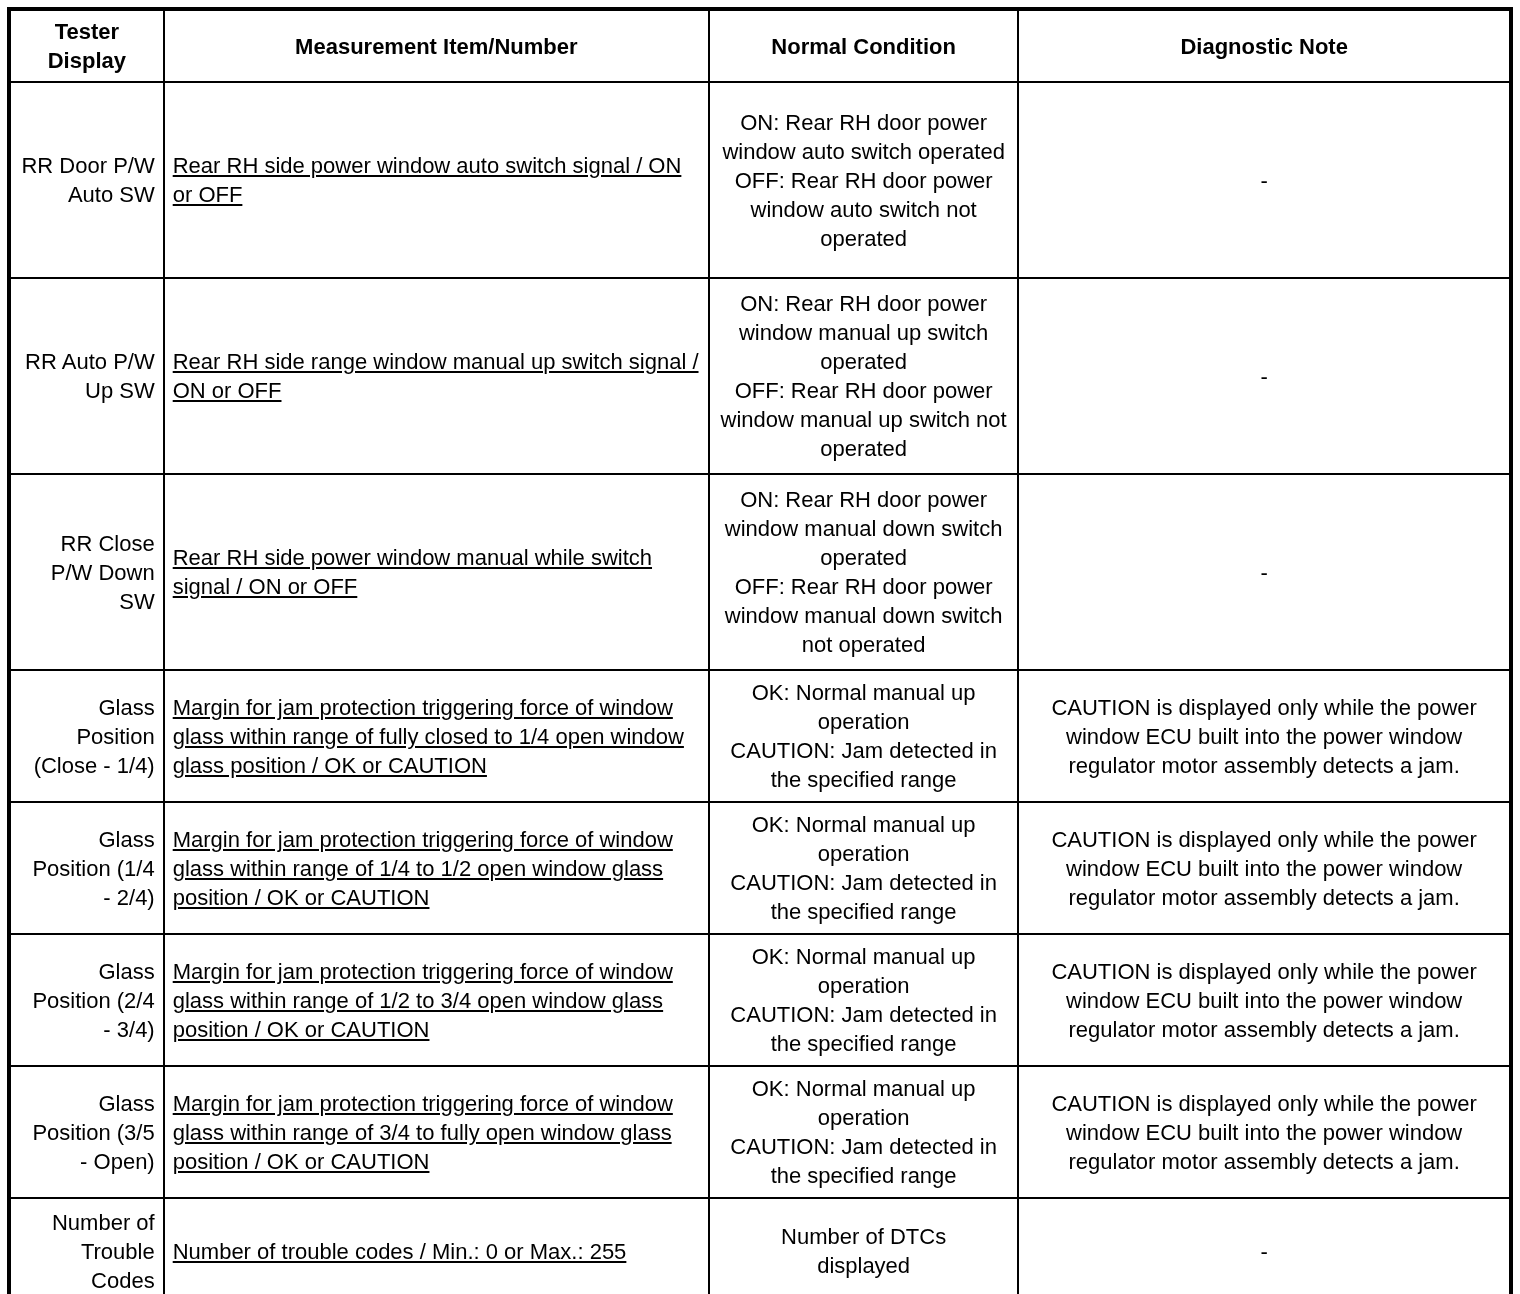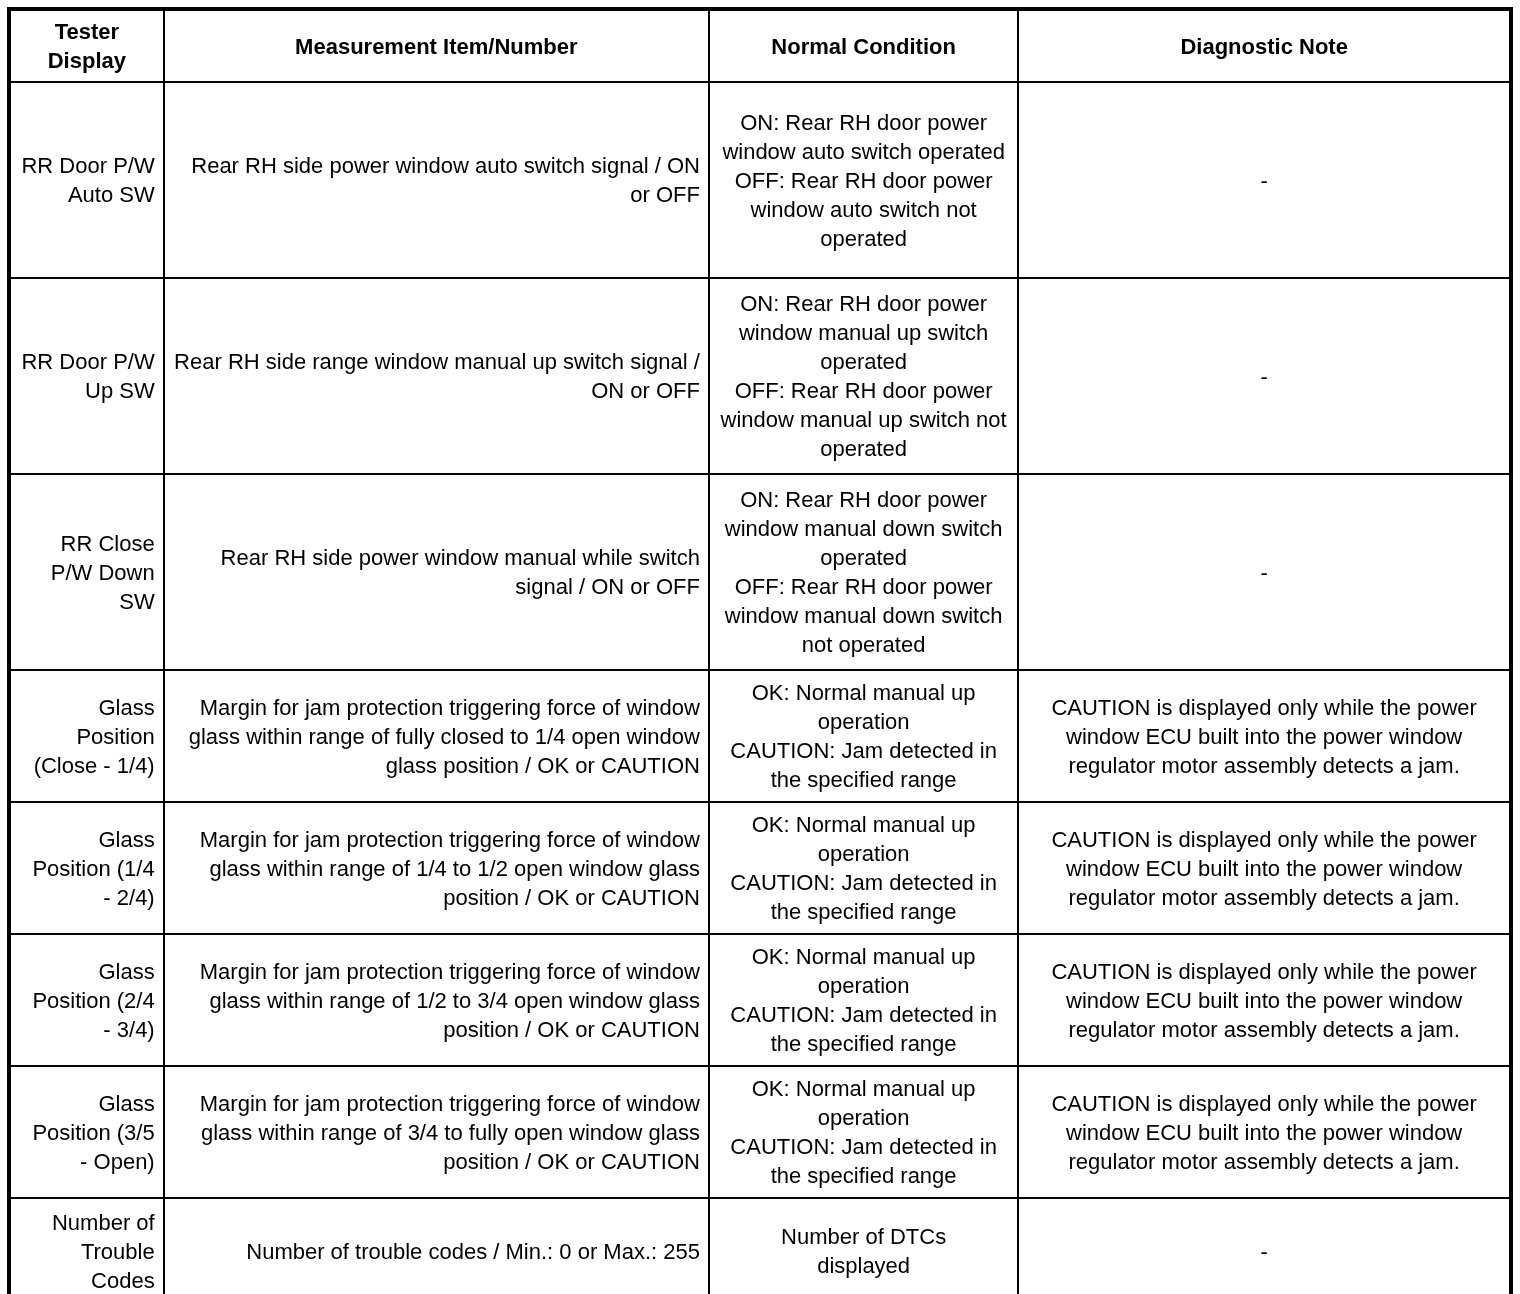--- a/index.html
+++ b/index.html
@@ -37,21 +37,21 @@
   .spec-table th {
     font-weight: bold;
     text-align: center;
   }
   col.c1 { width: 10.3%; }
   col.c2 { width: 36.3%; }
   col.c3 { width: 20.6%; }
   col.c4 { width: 32.8%; }
 
   td.c-tester { text-align: right; white-space: normal; }
-  td.c-measure { text-align: right; }
+  td.c-measure { text-align: left; text-decoration: underline; }
   td.c-normal { text-align: center; white-space: pre-line; }
   td.c-note { text-align: center; white-space: pre-line; }
 
   tr.row-0 td, tr.row-1 td, tr.row-2 td { height: 182px; }
   tr.row-3 td, tr.row-4 td, tr.row-5 td, tr.row-6 td { height: 118px; }
   tr.row-7 td { height: 92px; }
   thead tr th { height: 55px; }
 </style>
 </head>
 <body>
@@ -75,21 +75,21 @@
     <tbody>
   <tr class="row-0">
     <td class="c-tester">RR Door P/W Auto SW</td>
     <td class="c-measure">Rear RH side power window auto switch signal / ON or OFF</td>
     <td class="c-normal">ON: Rear RH door power window auto switch operated
 OFF: Rear RH door power window auto switch not operated</td>
     <td class="c-note">-</td>
   </tr>
 
   <tr class="row-1">
-    <td class="c-tester">RR Door P/W Up SW</td>
+    <td class="c-tester">RR Auto P/W Up SW</td>
     <td class="c-measure">Rear RH side range window manual up switch signal / ON or OFF</td>
     <td class="c-normal">ON: Rear RH door power window manual up switch operated
 OFF: Rear RH door power window manual up switch not operated</td>
     <td class="c-note">-</td>
   </tr>
 
   <tr class="row-2">
     <td class="c-tester">RR Close P/W Down SW</td>
     <td class="c-measure">Rear RH side power window manual while switch signal / ON or OFF</td>
     <td class="c-normal">ON: Rear RH door power window manual down switch operated

